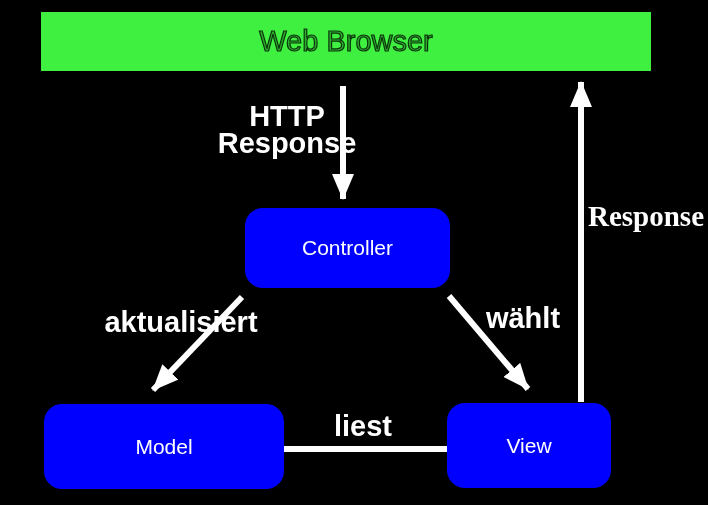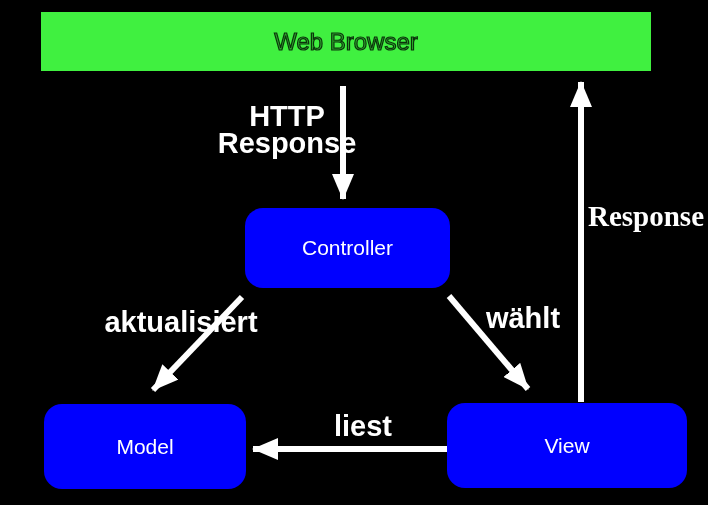--- a/index.html
+++ b/index.html
@@ -25,37 +25,37 @@
   .node .node-label {
     font-size: 21px;
     color: #ffffff;
     white-space: nowrap;
   }
   #node-web-browser {
     left: 41px; top: 12px;
     width: 610px; height: 59px;
   }
   #node-web-browser .node-label {
-    font-size: 24px;
+    font-size: 29px;
     color: rgba(8, 48, 8, 0.35);
     -webkit-text-stroke: 1.2px #0c320c;
   }
   #node-controller {
     left: 245px; top: 208px;
     width: 205px; height: 80px;
     border-radius: 18px;
   }
   #node-model {
     left: 44px; top: 404px;
-    width: 202px; height: 85px;
+    width: 240px; height: 85px;
     border-radius: 18px;
   }
   #node-view {
     left: 447px; top: 403px;
-    width: 240px; height: 85px;
+    width: 164px; height: 85px;
     border-radius: 18px;
   }
   #arrow-layer {
     position: absolute;
     left: 0; top: 0;
     width: 708px; height: 505px;
     pointer-events: none;
   }
   #arrow-layer line {
     stroke: var(--arrow, #ffffff);

